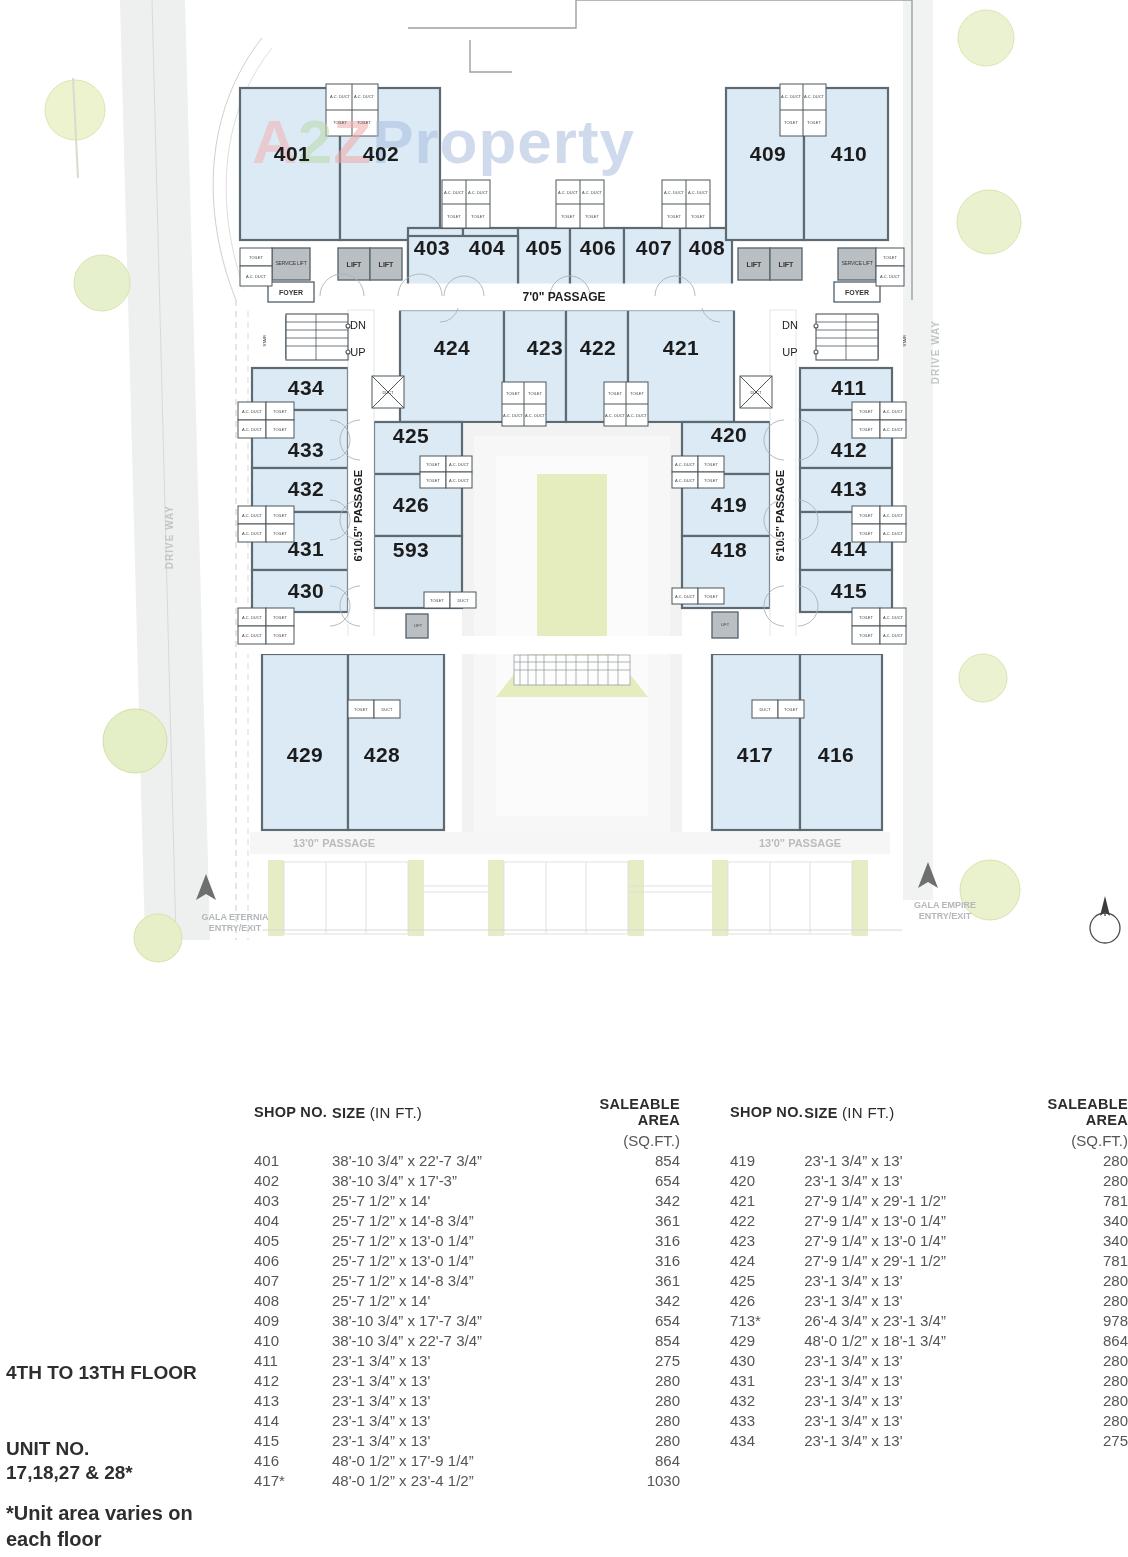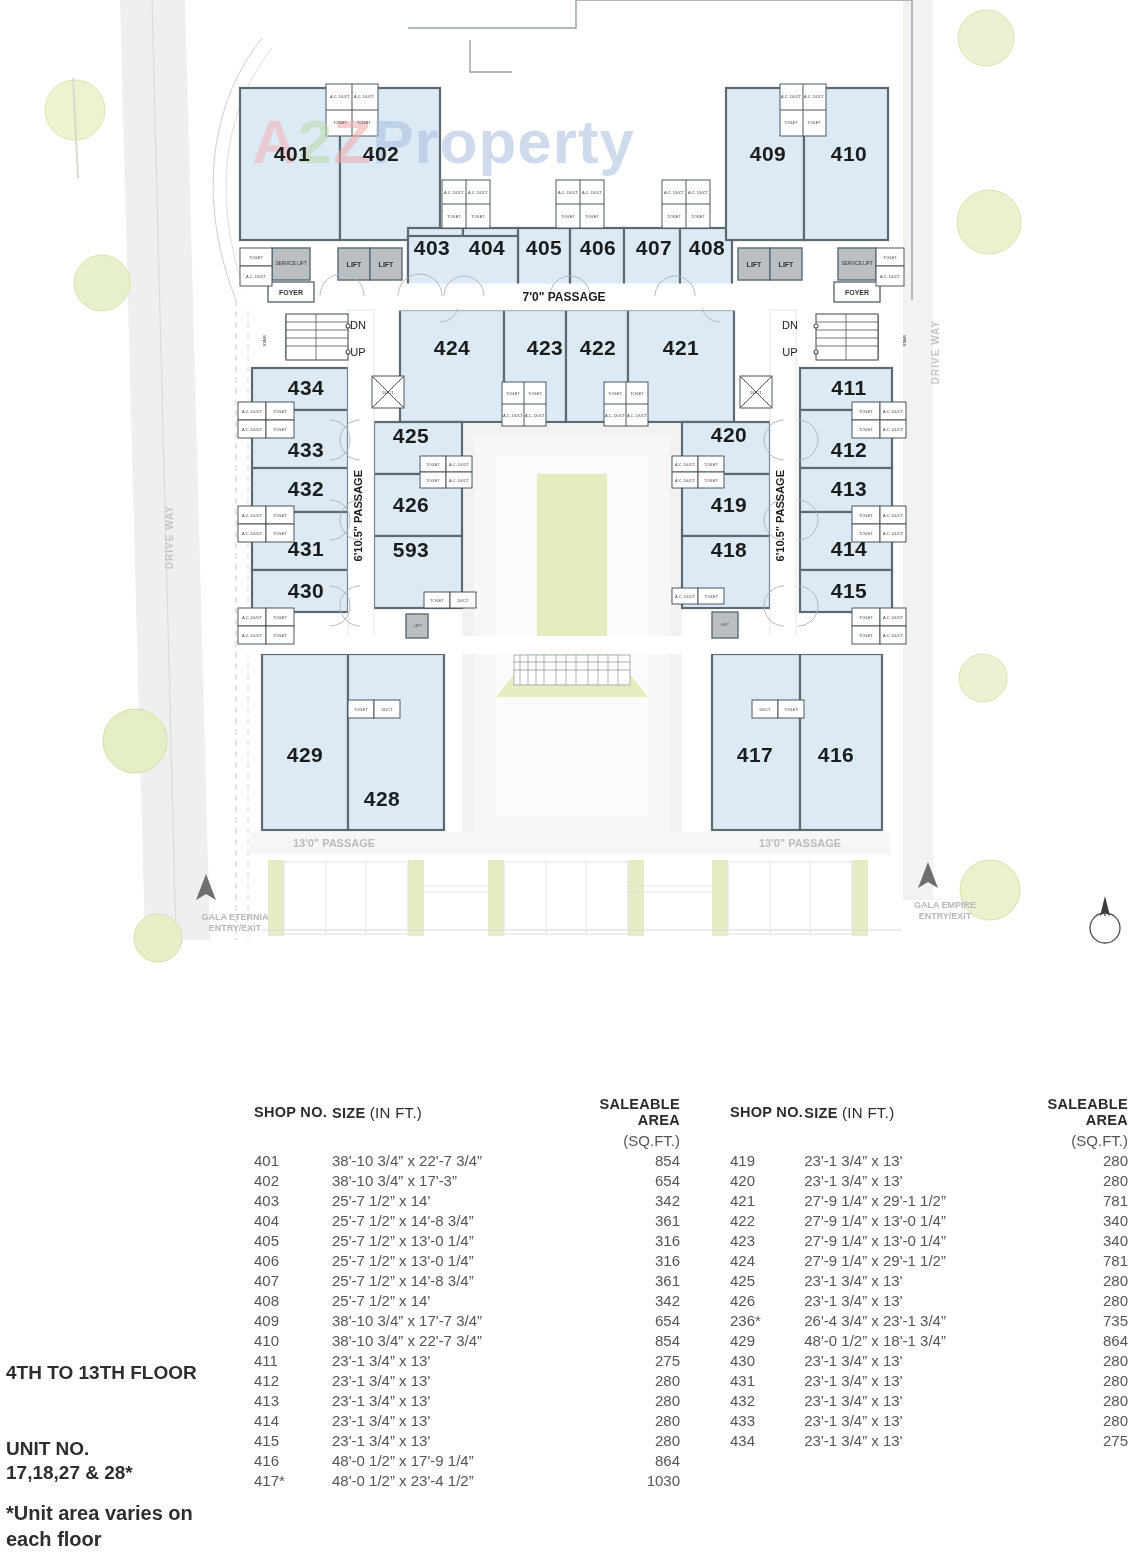--- a/index.html
+++ b/index.html
@@ -490,21 +490,21 @@
       <div class="shop" style="left: 729px; top: 550px;">418</div>
       <div class="shop" style="left: 729px; top: 505px;">419</div>
       <div class="shop" style="left: 729px; top: 435px;">420</div>
       <div class="shop" style="left: 681px; top: 348px;">421</div>
       <div class="shop" style="left: 598px; top: 348px;">422</div>
       <div class="shop" style="left: 545px; top: 348px;">423</div>
       <div class="shop" style="left: 452px; top: 348px;">424</div>
       <div class="shop" style="left: 411px; top: 436px;">425</div>
       <div class="shop" style="left: 411px; top: 505px;">426</div>
       <div class="shop" style="left: 411px; top: 550px;">593</div>
-      <div class="shop" style="left: 382px; top: 755px; margin-top: 44px;">428</div>
+      <div class="shop" style="left: 382px; top: 755px;">428</div>
       <div class="shop" style="left: 305px; top: 755px;">429</div>
       <div class="shop" style="left: 306px; top: 591px;">430</div>
       <div class="shop" style="left: 306px; top: 549px;">431</div>
       <div class="shop" style="left: 306px; top: 489px;">432</div>
       <div class="shop" style="left: 306px; top: 450px;">433</div>
       <div class="shop" style="left: 306px; top: 388px;">434</div>
     </div>
 </div>
 
 <div class="note" style="left:6px;top:1362px;font-size:19px">4TH TO 13TH FLOOR</div>
@@ -666,23 +666,23 @@
           <td class="c-no">425</td>
           <td class="c-size">23'-1 3/4” x 13'</td>
           <td class="c-area">280</td>
         </tr>
         <tr>
           <td class="c-no">426</td>
           <td class="c-size">23'-1 3/4” x 13'</td>
           <td class="c-area">280</td>
         </tr>
         <tr>
-          <td class="c-no">236*</td>
+          <td class="c-no">713*</td>
           <td class="c-size">26'-4 3/4” x 23'-1 3/4”</td>
-          <td class="c-area">735</td>
+          <td class="c-area">978</td>
         </tr>
         <tr>
           <td class="c-no">429</td>
           <td class="c-size">48'-0 1/2” x 18'-1 3/4”</td>
           <td class="c-area">864</td>
         </tr>
         <tr>
           <td class="c-no">430</td>
           <td class="c-size">23'-1 3/4” x 13'</td>
           <td class="c-area">280</td>

